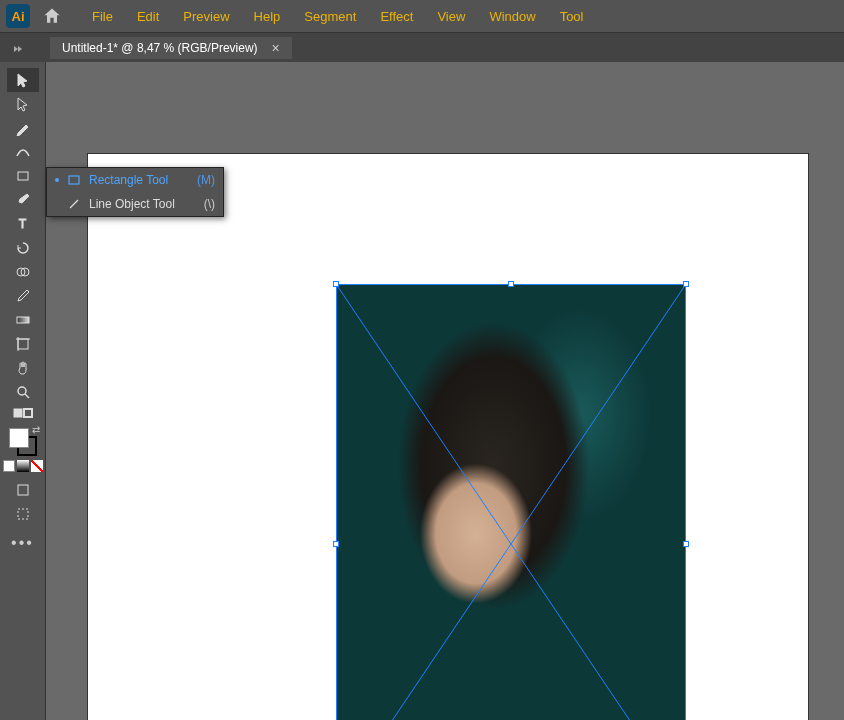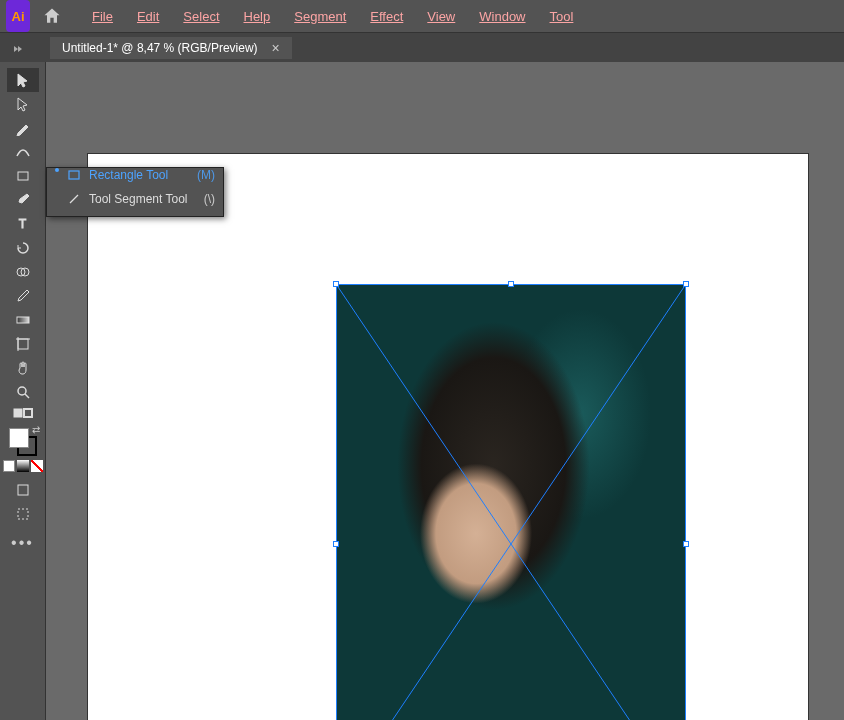--- a/index.html
+++ b/index.html
@@ -1,22 +1,22 @@
 <!DOCTYPE html>
 <html><head>
 <meta charset="utf-8">
 <style>
 * { margin: 0; padding: 0; box-sizing: border-box; font-family: "Segoe UI", Tahoma, sans-serif; }
 body { background: #535353; width: 844px; height: 720px; overflow: hidden; position: relative; }
 
 .menubar { height: 32px; background: #535353; display: flex; align-items: center; padding: 0 6px; gap: 4px; }
-.app-icon { width: 24px; height: 32px; background: #6d28d9; border-radius: 4px; display: flex; align-items: center; justify-content: center; color: #ff9a00; font-weight: bold; font-size: 13px; }
+.app-icon { width: 24px; height: 24px; background: #0c4a6e; border-radius: 4px; display: flex; align-items: center; justify-content: center; color: #ff9a00; font-weight: bold; font-size: 13px; }
 .home-icon { width: 28px; height: 28px; display: flex; align-items: center; justify-content: center; margin: 0 12px 0 4px; }
 .home-icon svg { fill: #ccc; }
-.menu-item { color: #fca5a5; font-size: 13px; padding: 4px 10px; cursor: default; text-decoration: underline; }
+.menu-item { color: #eab308; font-size: 13px; padding: 4px 10px; cursor: default; }
 
 .tab-bar { height: 30px; background: #434343; display: flex; align-items: center; padding-left: 12px; border-top: 1px solid #333; }
 .collapse-btn { width: 14px; height: 14px; margin-right: 24px; }
 .collapse-btn svg { fill: #aaa; }
 .tab { height: 22px; display: flex; align-items: center; padding: 0 12px; background: #535353; color: #fff; font-size: 12px; gap: 14px; }
 .tab-close { color: #ccc; font-size: 14px; cursor: pointer; }
 
 .main { position: absolute; top: 62px; left: 0; right: 0; bottom: 0; display: flex; }
 
 .toolbar { width: 46px; background: #535353; display: flex; flex-direction: column; align-items: center; padding-top: 6px; border-right: 1px solid #333; }
@@ -46,21 +46,21 @@
 .sel-box { position: absolute; inset: 0; border: 1px solid #1e7fff; pointer-events: none; }
 .sel-diag { position: absolute; inset: 0; pointer-events: none; }
 .sel-diag line { stroke: #1e7fff; stroke-width: 1; }
 .handle { position: absolute; width: 6px; height: 6px; background: #fff; border: 1px solid #1e7fff; }
 .h-tl { top: -3px; left: -3px; } .h-tr { top: -3px; right: -3px; }
 .h-tm { top: -3px; left: calc(50% - 3px); }
 .h-ml { top: calc(50% - 3px); left: -3px; } .h-mr { top: calc(50% - 3px); right: -3px; }
 
 .flyout { position: absolute; left: 46px; top: 167px; background: #535353; border: 1px solid #222;
   box-shadow: 2px 2px 6px rgba(0,0,0,0.5); min-width: 178px; z-index: 100; }
-.flyout-row { display: flex; align-items: flex-start; height: 24px; padding: 0 8px; gap: 8px; color: #ddd; font-size: 12px; cursor: default; position: relative; }
+.flyout-row { display: flex; align-items: center; height: 24px; padding: 0 8px; gap: 8px; color: #ddd; font-size: 12px; cursor: default; position: relative; }
 .flyout-row.selected { color: #4da3ff; }
 .flyout-row .dot { width: 4px; height: 4px; background: #ddd; border-radius: 50%; visibility: hidden; }
 .flyout-row.selected .dot { visibility: visible; background: #4da3ff; }
 .flyout-icon { width: 14px; height: 14px; display: flex; align-items: center; justify-content: center; }
 .flyout-icon svg { fill: none; stroke: currentColor; stroke-width: 1.2; }
 .flyout-label { flex: 1; }
 .flyout-shortcut { color: inherit; opacity: 0.85; }
 .flyout-submenu-arrow { position: absolute; right: 4px; font-size: 9px; color: #aaa; }
 </style>
 </head>
@@ -68,21 +68,21 @@
 
 <div class="menubar">
   <div class="app-icon">Ai</div>
   <div class="home-icon">
     <svg width="20" height="20" viewBox="0 0 24 24">
         <path d="M12 3l9 8h-3v9h-4v-6h-4v6H6v-9H3z"></path>
       </svg>
   </div>
   <div class="menu-item">File</div>
   <div class="menu-item">Edit</div>
-  <div class="menu-item">Select</div>
+  <div class="menu-item">Preview</div>
   <div class="menu-item">Help</div>
   <div class="menu-item">Segment</div>
   <div class="menu-item">Effect</div>
   <div class="menu-item">View</div>
   <div class="menu-item">Window</div>
   <div class="menu-item">Tool</div>
 </div>
 
 <div class="tab-bar">
   <div class="collapse-btn">
@@ -241,16 +241,16 @@
     <span class="flyout-label">Rectangle Tool</span>
     <span class="flyout-shortcut">(M)</span>
   </div>
   <div class="flyout-row">
     <span class="dot"></span>
     <span class="flyout-icon">
         <svg width="14" height="14" viewBox="0 0 14 14">
           <line x1="3" y1="11" x2="11" y2="3"></line>
         </svg>
       </span>
-    <span class="flyout-label">Tool Segment Tool</span>
+    <span class="flyout-label">Line Object Tool</span>
     <span class="flyout-shortcut">(\)</span>
   </div>
 </div>
 
 </body></html>

